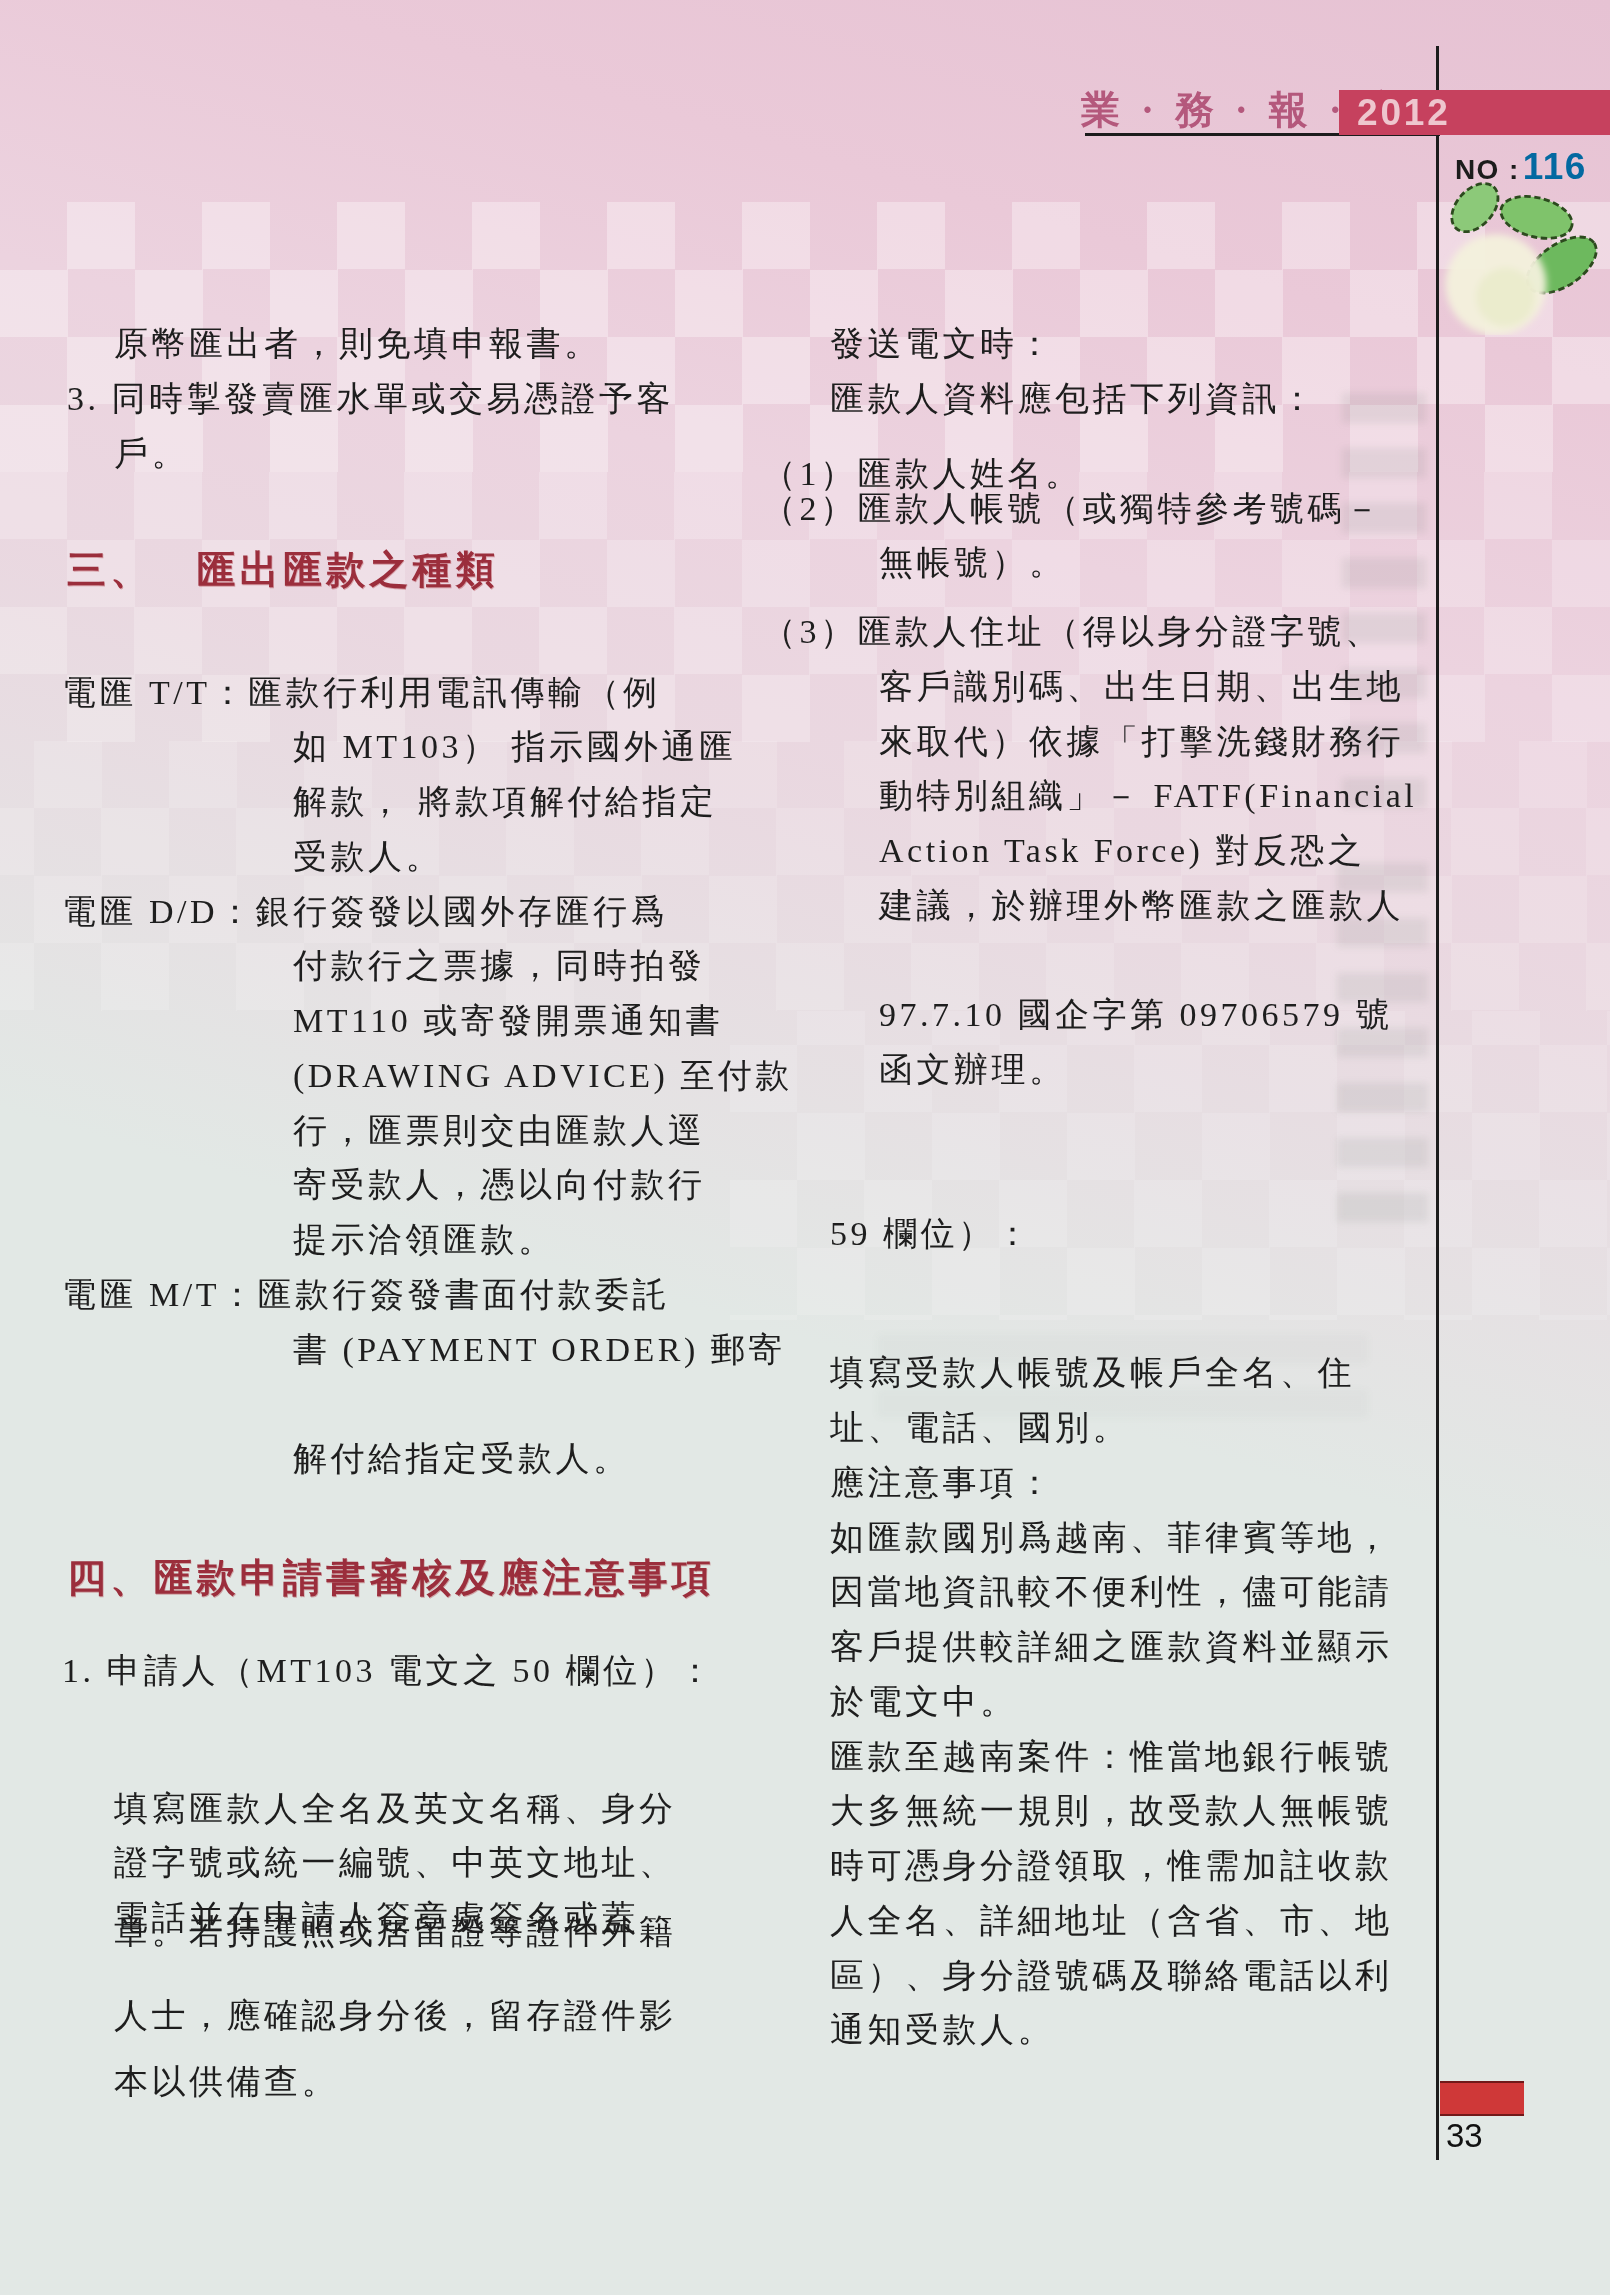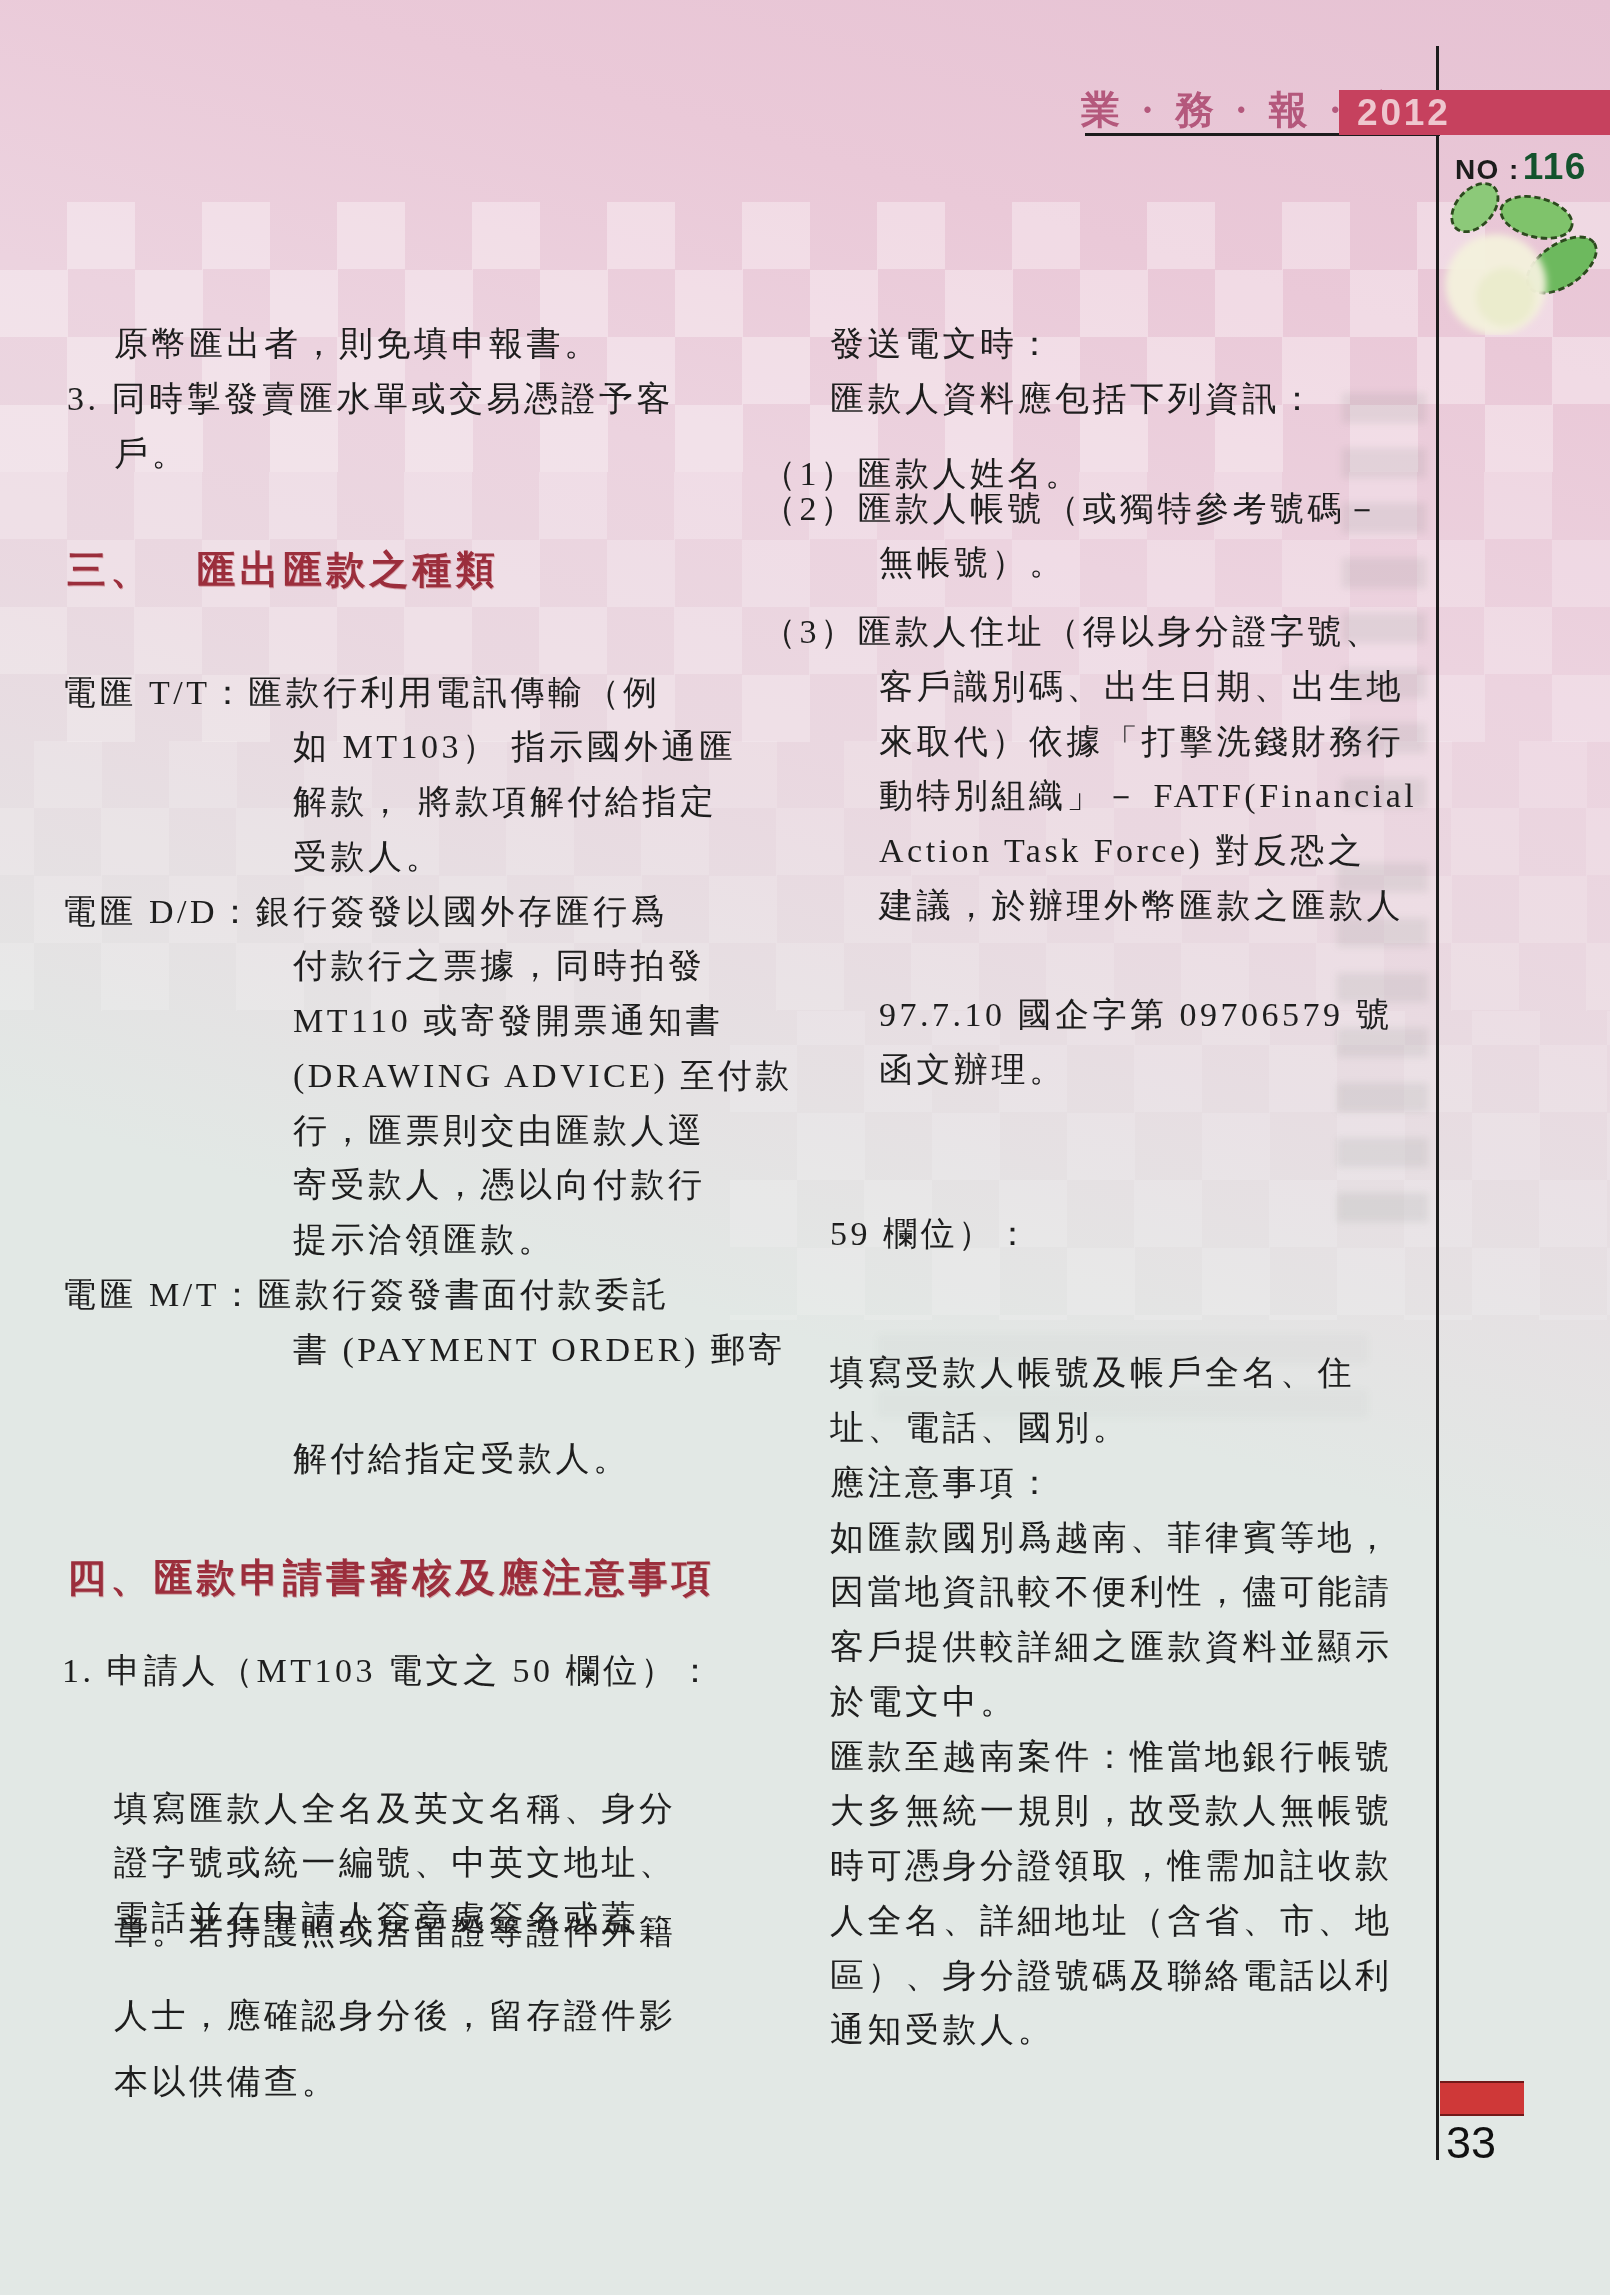--- a/index.html
+++ b/index.html
@@ -32,32 +32,32 @@
   .masthead{position:absolute;left:1081px;top:83px;width:260px;
     font-size:39px;letter-spacing:5.6px;color:#b4587c;font-weight:bold;white-space:nowrap;}
   .rule-h{position:absolute;left:1085px;top:133px;width:355px;height:2.8px;background:#1c1c1c;}
   .rule-v{position:absolute;left:1436px;top:46px;width:2.8px;height:2114px;background:#1c1c1c;}
   .yearband{position:absolute;left:1339px;top:90px;width:271px;height:45px;background:#c6415e;
     color:#eec6ce;font-family:"Liberation Sans","DejaVu Sans",sans-serif;font-weight:bold;
     font-size:37px;line-height:45px;padding-left:18px;box-sizing:border-box;letter-spacing:2.8px;}
   .issue{position:absolute;left:1455px;top:146px;white-space:nowrap;
     font-family:"Liberation Sans","DejaVu Sans",sans-serif;font-weight:bold;}
   .issue .pre{font-size:28px;color:#1c1c1c;letter-spacing:1.4px;}
-  .issue .num{font-size:37px;color:#14532d;letter-spacing:1.4px;}
+  .issue .num{font-size:37px;color:#0369a1;letter-spacing:1.4px;}
   .flower{position:absolute;left:1424px;top:174px;}
   
   .ln{position:absolute;font-size:34px;line-height:1.15;color:#1e1e1e;
       letter-spacing:3.5px;white-space:nowrap;}
   .hd{position:absolute;font-size:39px;line-height:1.1;color:#9b2e3c;font-weight:bold;
       letter-spacing:4.2px;white-space:nowrap;text-shadow:0.7px 0.7px 0 rgba(170,40,50,.35);}
   
   .pgrect{position:absolute;left:1440px;top:2081px;width:84px;height:35px;background:#cf3838;
       border-top:2.1px solid rgba(50,5,5,.6);border-bottom:2.1px solid rgba(50,5,5,.6);
       box-sizing:border-box;}
-  .pgnum{position:absolute;left:1446px;top:2117px;font-size:45px;color:#111;
+  .pgnum{position:absolute;left:1446px;top:2117px;font-size:33px;color:#111;
       font-family:"Liberation Sans","DejaVu Sans",sans-serif;}
 </style>
 </head>
 <body>
 
 <div class="page">
   <div class="pinkwash"></div>
   <div class="checker ck1"></div>
   <div class="checker ck2"></div>
   <div class="checker ck3"></div>

